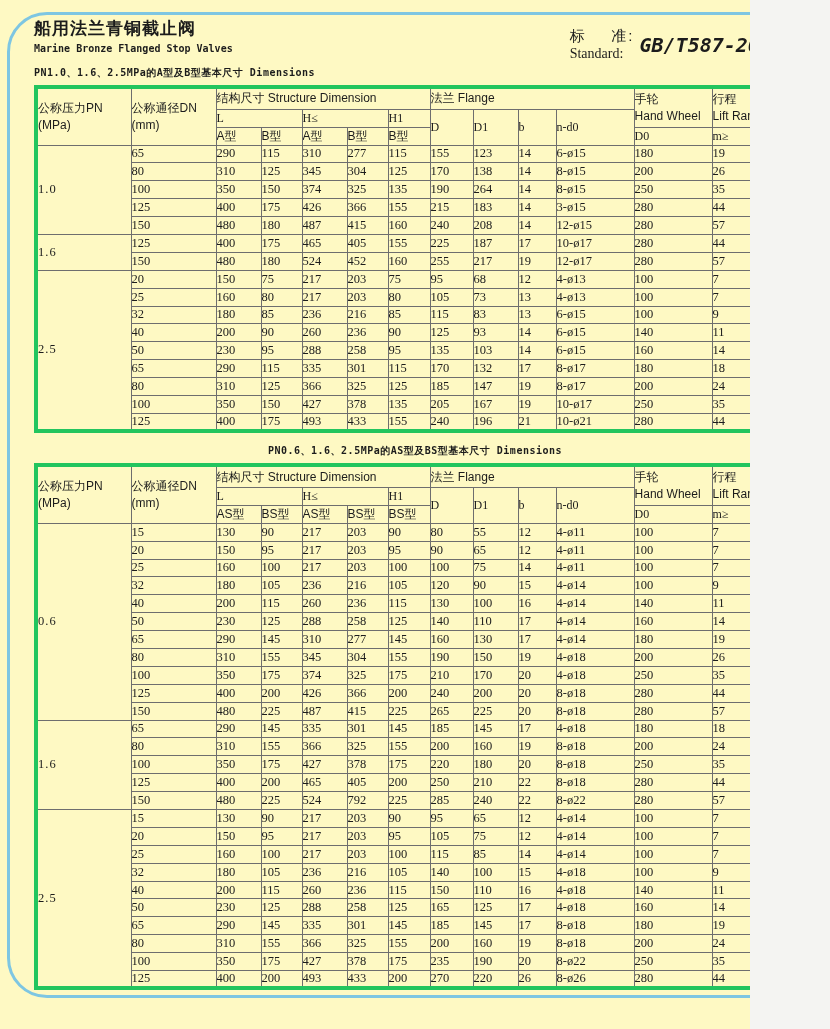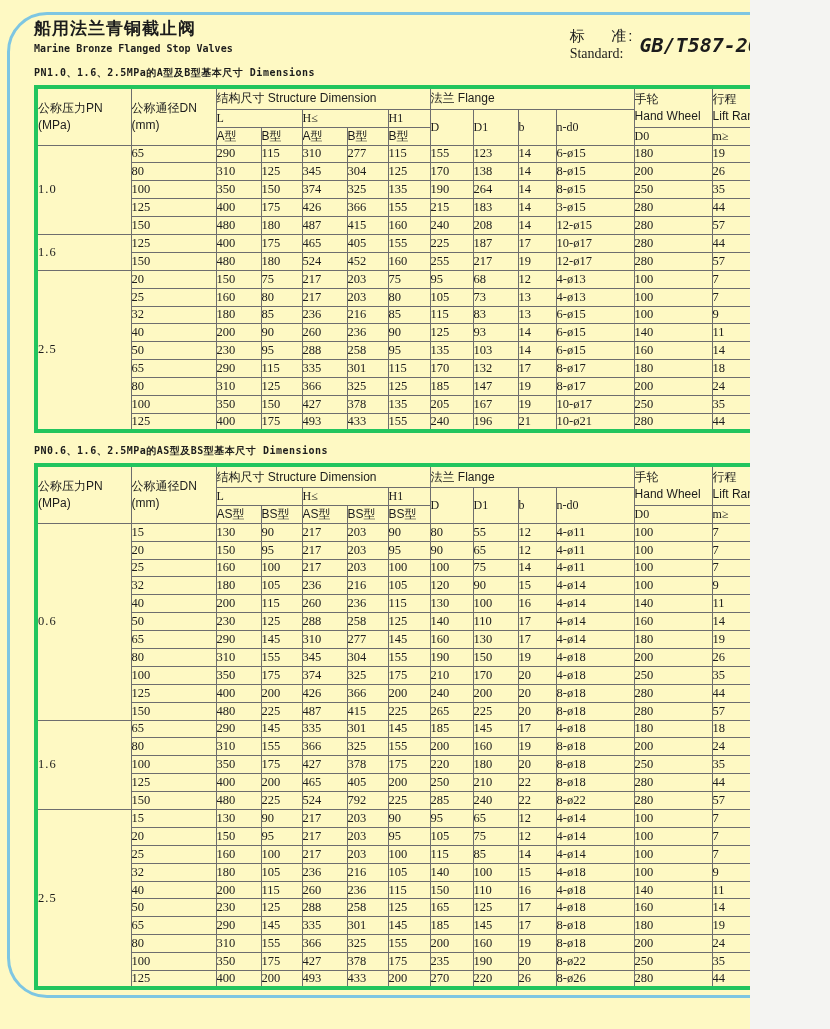--- a/index.html
+++ b/index.html
@@ -73,21 +73,21 @@
   }
   .section-title {
     font-family: "DejaVu Sans Mono", monospace;
     font-size: 10px;
     font-weight: bold;
     letter-spacing: 0.5px;
     margin-top: 3px;
     margin-bottom: 5px;
     white-space: nowrap;
   }
-  .section-title.second { margin-top: 11px; }
+  .section-title.second { margin-top: 11px; text-align: center; }
   table.spec {
     width: 762px;
     border-collapse: collapse;
     table-layout: fixed;
     text-align: left;
     border: 4px solid #22c55e;
   }
   table.spec th, table.spec td {
     border: 1px solid #6e6e6e;
     font-weight: normal;

